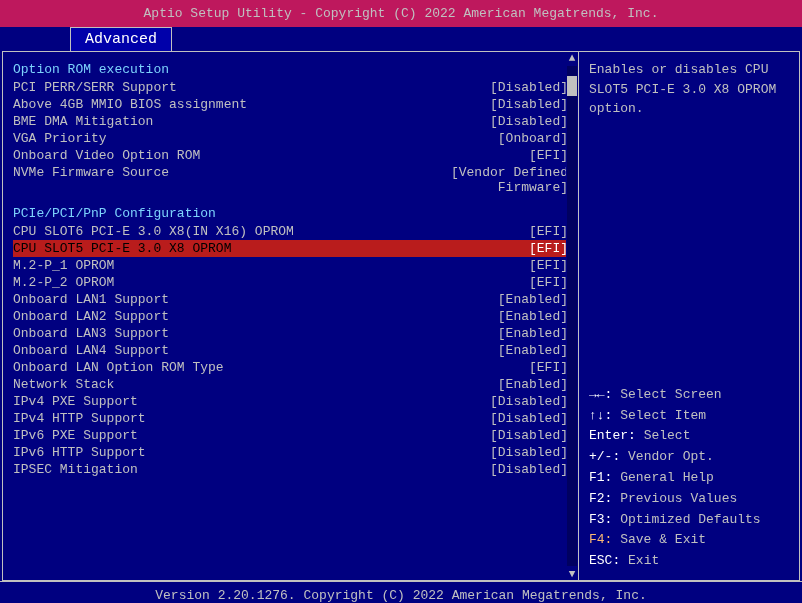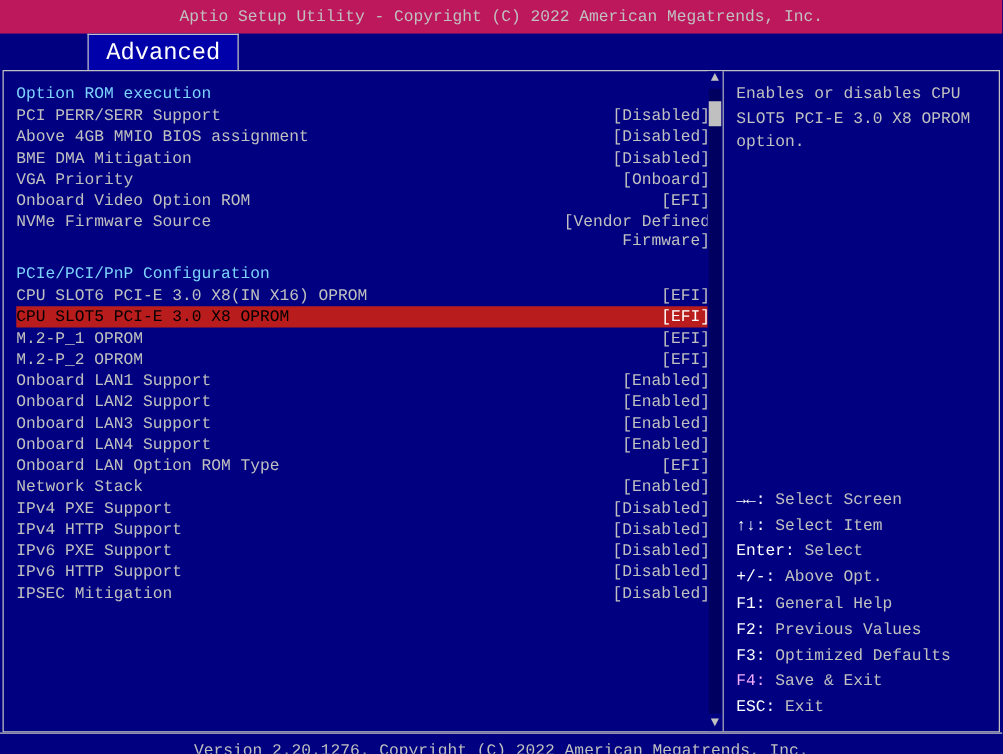--- a/index.html
+++ b/index.html
@@ -24,21 +24,21 @@
     .tab-bar {
       background: #000080;
       padding: 0 0 0 70px;
     }
 
     .tab {
       display: inline-block;
       background: #000080;
       color: #c0c0c0;
       padding: 3px 14px;
-      font-size: 19px;
+      font-size: 15px;
     }
 
     .tab.active {
       background: #0000aa;
       color: #ffffff;
       border-top: 1px solid #c0c0c0;
       border-left: 1px solid #c0c0c0;
       border-right: 1px solid #c0c0c0;
     }
 
@@ -295,36 +295,36 @@
       <div>
         <span style="color:#ffffff;">↑↓:</span>
         <span>Select Item</span>
       </div>
       <div>
         <span style="color:#ffffff;">Enter:</span>
         <span>Select</span>
       </div>
       <div>
         <span style="color:#ffffff;">+/-:</span>
-        <span>Above Opt.</span>
+        <span>Vendor Opt.</span>
       </div>
       <div>
         <span style="color:#ffffff;">F1:</span>
         <span>General Help</span>
       </div>
       <div>
         <span style="color:#ffffff;">F2:</span>
         <span>Previous Values</span>
       </div>
       <div>
         <span style="color:#ffffff;">F3:</span>
         <span>Optimized Defaults</span>
       </div>
       <div>
-        <span style="color:#f0abfc;">F4:</span>
+        <span style="color:#fdba74;">F4:</span>
         <span>Save &amp; Exit</span>
       </div>
       <div>
         <span style="color:#ffffff;">ESC:</span>
         <span>Exit</span>
       </div>
     </div>
   </div>
 </div>
 

